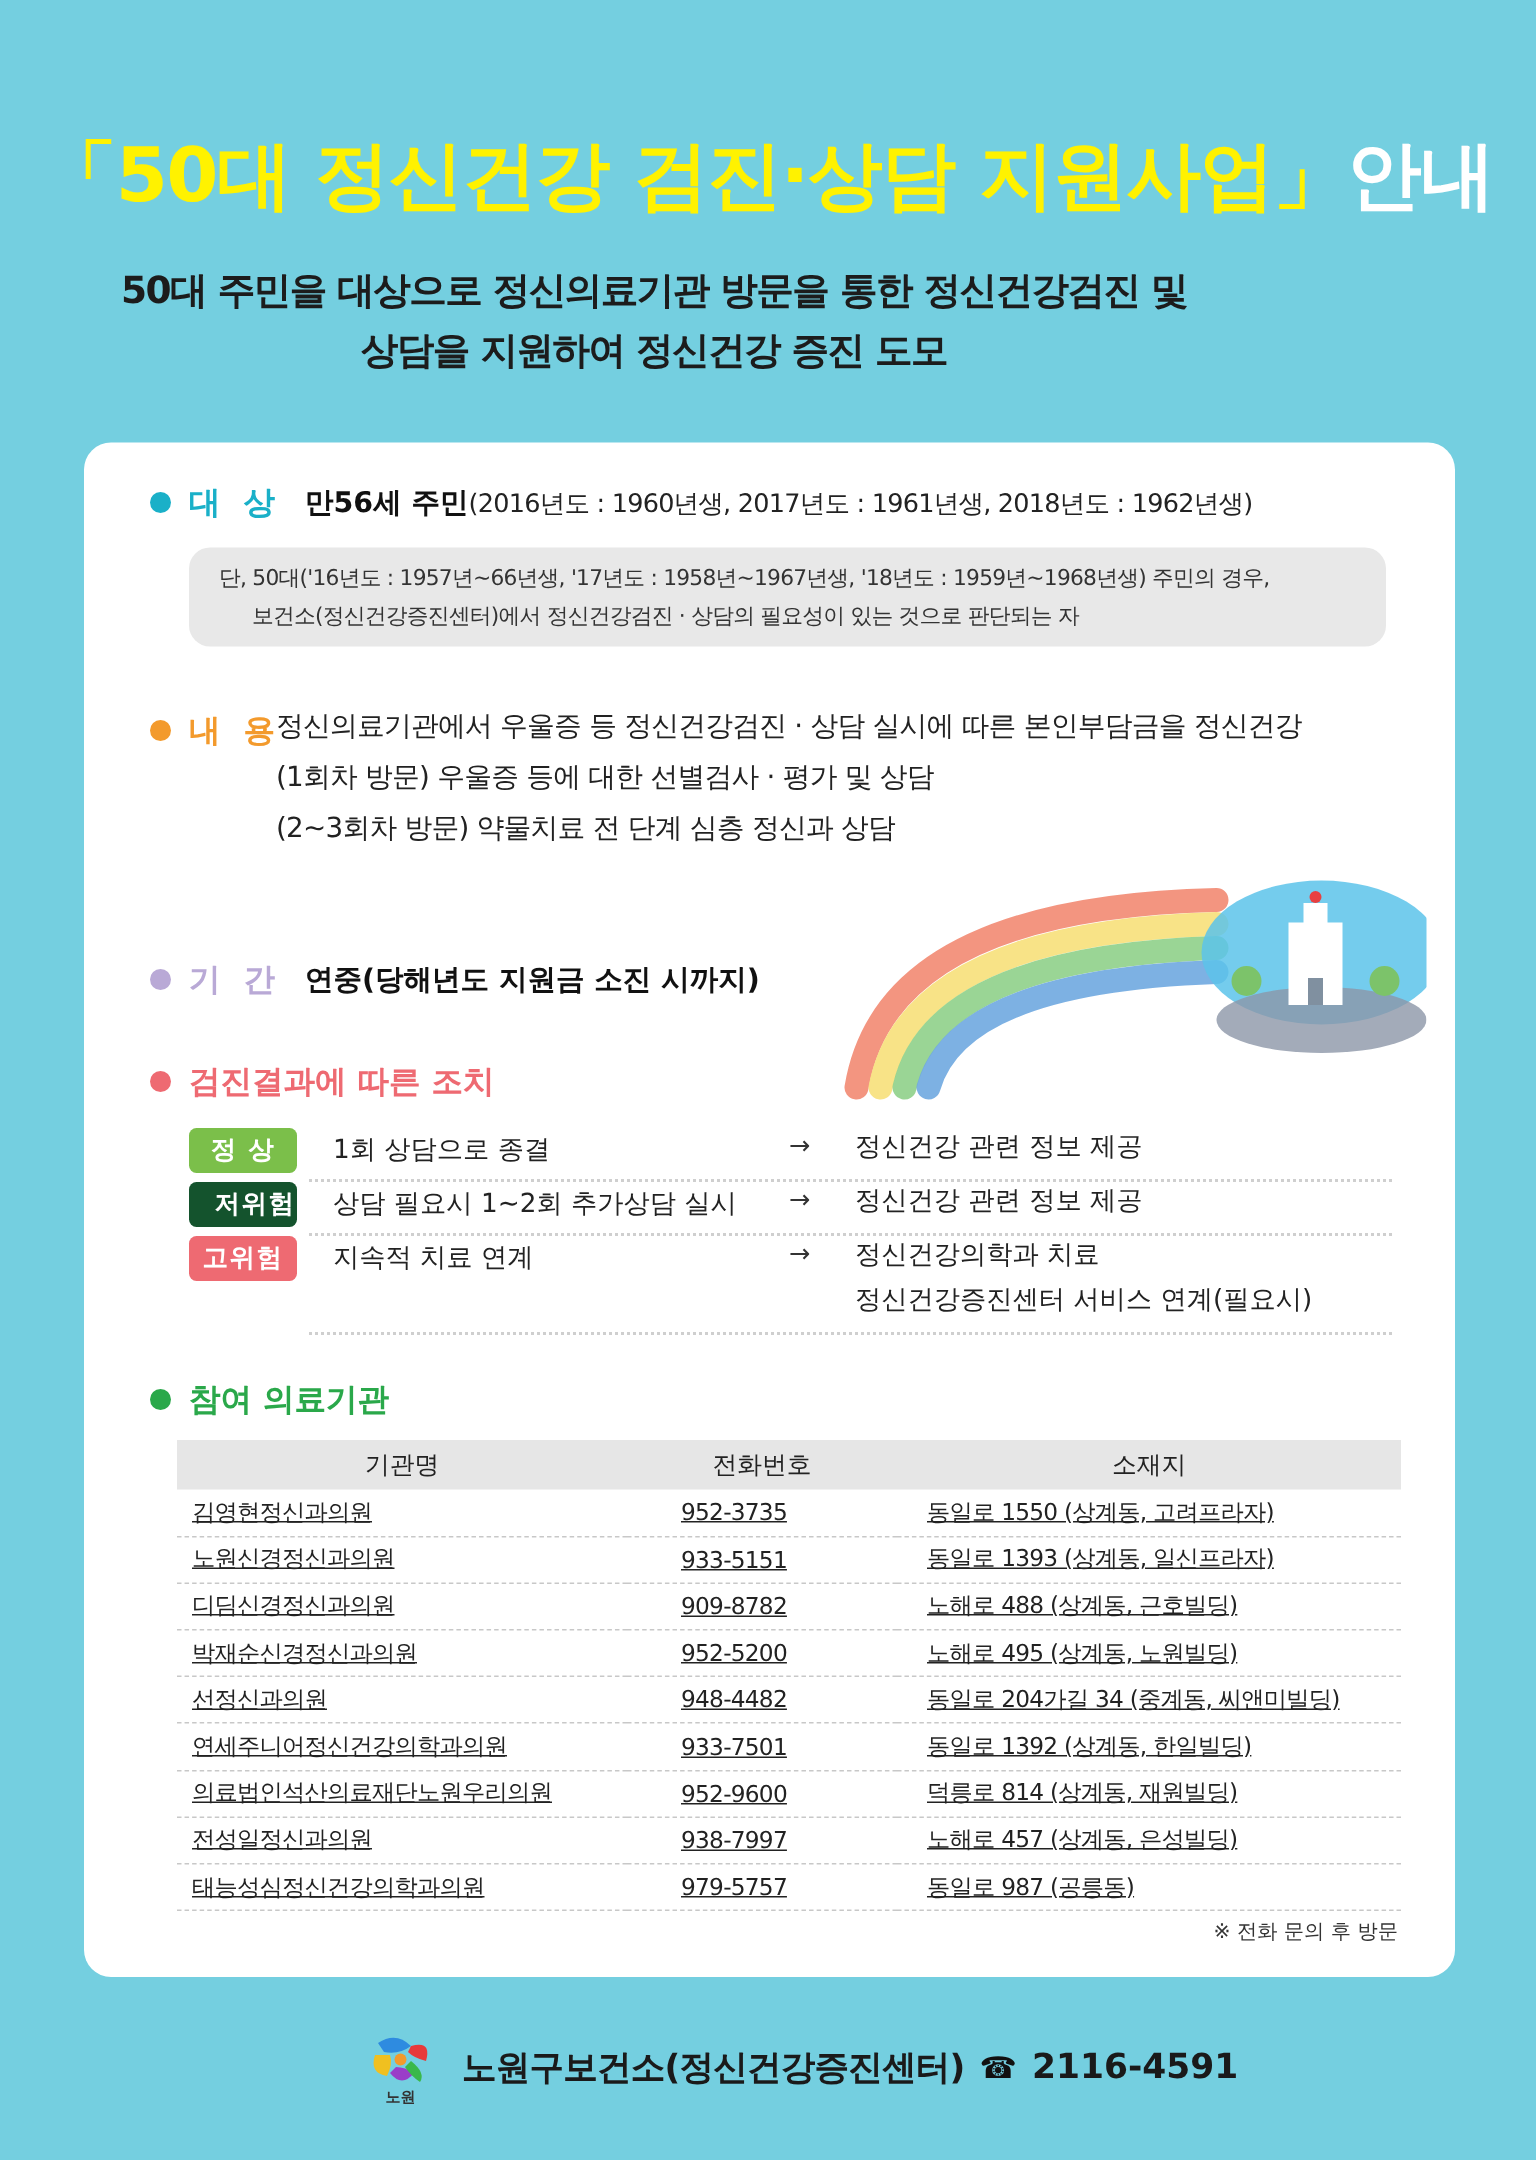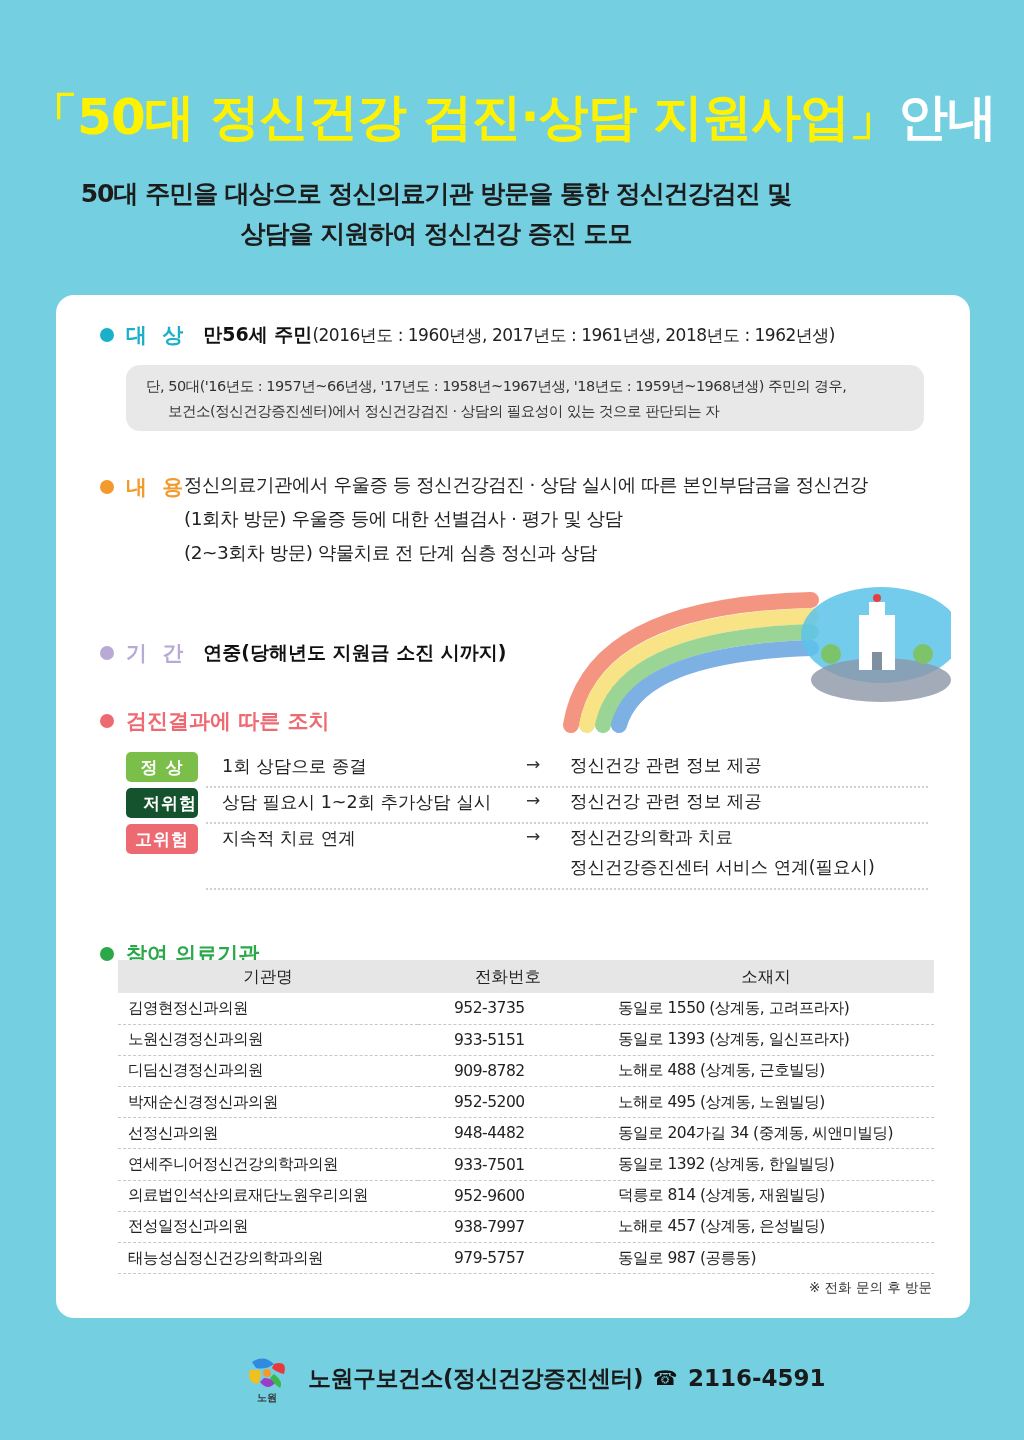--- a/index.html
+++ b/index.html
@@ -62,20 +62,21 @@
   .act-result { position: absolute; left: 444px; top: 4px; font-size: 17.5px; color: #222; line-height: 30px; margin-top: -4px; white-space: nowrap;}
   .dashed { position: absolute; left: 80px; width: 722px; border-top: 2px dotted #cfcfcf; }
   .table-wrap { position: absolute; left: 62px; top: 665px; width: 816px; }
   table { width: 816px; border-collapse: collapse; }
   th {
     background: #e6e6e6; font-weight: normal; font-size: 16.5px; color: #222; height: 33px; text-align: center;
   }
   td {
     font-size: 15.5px; color: #222; height: 31.2px; border-bottom: 1px dashed #c8c8c8; letter-spacing: -0.5px;
     white-space: nowrap;
+    text-decoration: underline;
   }
   td.c1 { padding-left: 10px; width: 300px; }
   td.c2 { width: 180px; padding-left: 36px; }
   td.c3 { padding-left: 20px; }
   .footnote { position: absolute; right: 38px; top: 984px; font-size: 13.5px; color: #333; }
   .footer {
     position: absolute; left: 244px; top: 1352px; display: flex; align-items: center; white-space: nowrap;
   }
   .logo { width: 46px; height: 52px; margin-right: 18px; position: relative; }
   .footer-text { font-size: 23px; font-weight: bold; color: #1a1a1a; letter-spacing: -0.5px; }
@@ -163,21 +164,21 @@
       <span class="act-desc">지속적 치료 연계</span>
       <span class="act-arrow">→</span>
       <span class="act-result">
         <div>정신건강의학과 치료</div>
         <div>정신건강증진센터 서비스 연계(필요시)</div>
       </span>
     </div>
     <div class="dashed" style="top:138px;"></div>
   </div>
 
-  <div class="section-head" style="left:44px; top:624px;margin-top:21px;">
+  <div class="section-head" style="left:44px; top:624px;">
     <span class="dot" style="background:#2aa84a;"></span>
     <span class="sec-label" style="color:#2aa84a; letter-spacing:0;">참여 의료기관</span>
   </div>
 
   <div class="table-wrap">
     <table>
       <thead>
         <tr>
           <th>기관명</th>
           <th>전화번호</th>

